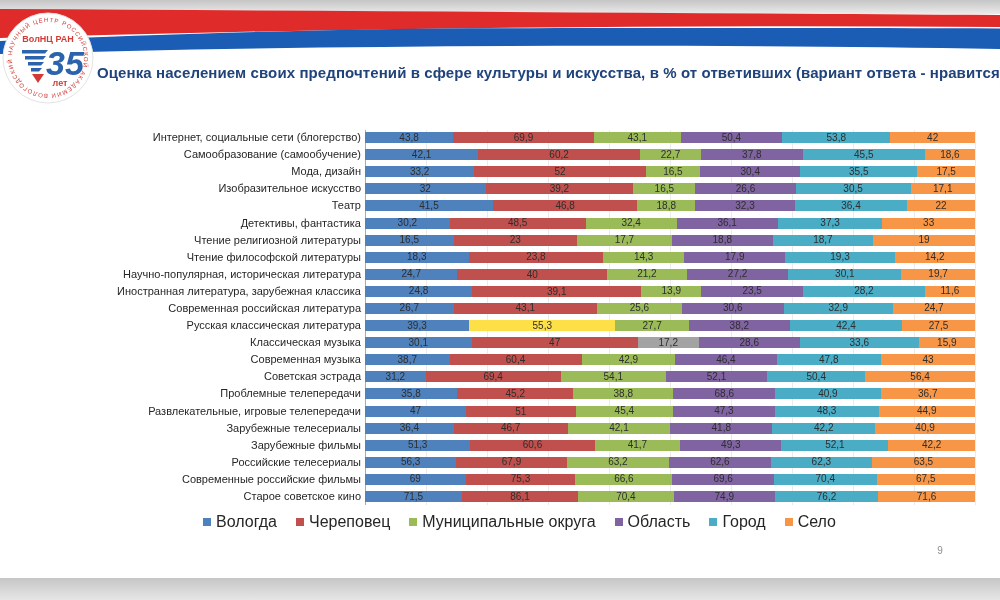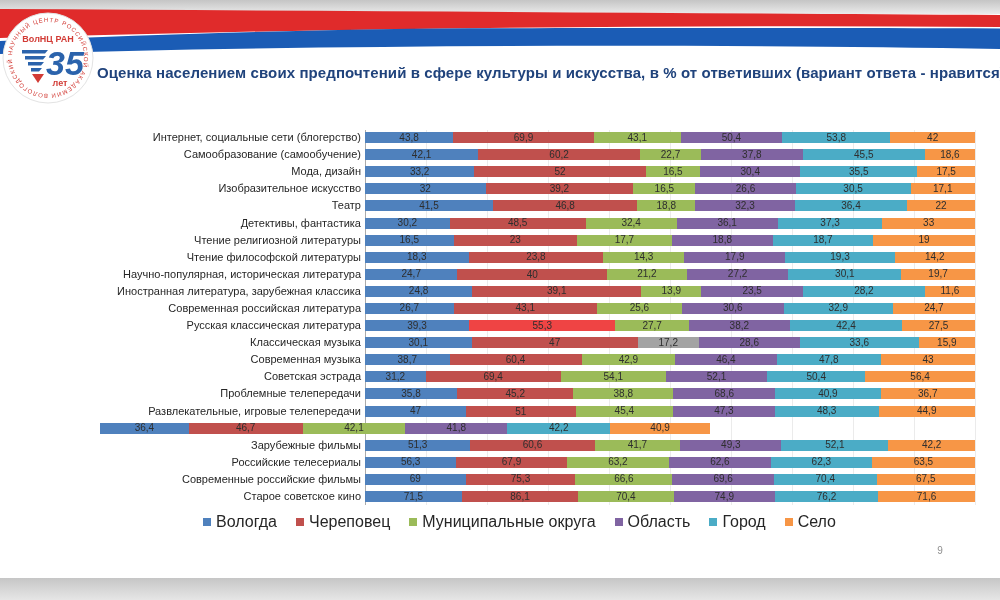--- a/index.html
+++ b/index.html
@@ -294,21 +294,21 @@
               <span class="seg-label">19,7</span>
             </div>
           </div>
         </div>
         <div class="chart-row">
           <div class="cat-label">Иностранная литература, зарубежная классика</div>
           <div class="bar-track">
             <div class="bar-seg" style="width: 17.5762%; background: rgb(79, 129, 189);">
               <span class="seg-label">24,8</span>
             </div>
-            <div class="bar-seg" style="width: 27.7108%; background: rgb(192, 80, 77);">
+            <div class="bar-seg" style="width: 27.7108%; background: rgb(192, 80, 77); align-items: flex-end;">
               <span class="seg-label">39,1</span>
             </div>
             <div class="bar-seg" style="width: 9.85117%; background: rgb(155, 187, 89);">
               <span class="seg-label">13,9</span>
             </div>
             <div class="bar-seg" style="width: 16.6549%; background: rgb(128, 100, 162);">
               <span class="seg-label">23,5</span>
             </div>
             <div class="bar-seg" style="width: 19.9858%; background: rgb(75, 172, 198);">
               <span class="seg-label">28,2</span>
@@ -340,21 +340,21 @@
               <span class="seg-label">24,7</span>
             </div>
           </div>
         </div>
         <div class="chart-row">
           <div class="cat-label">Русская классическая литература</div>
           <div class="bar-track">
             <div class="bar-seg" style="width: 17.0573%; background: rgb(79, 129, 189);">
               <span class="seg-label">39,3</span>
             </div>
-            <div class="bar-seg" style="width: 24.0017%; background: #ef4444;">
+            <div class="bar-seg" style="width: 24.0017%; background: #fde047;">
               <span class="seg-label">55,3</span>
             </div>
             <div class="bar-seg" style="width: 12.0226%; background: rgb(155, 187, 89);">
               <span class="seg-label">27,7</span>
             </div>
             <div class="bar-seg" style="width: 16.5799%; background: rgb(128, 100, 162);">
               <span class="seg-label">38,2</span>
             </div>
             <div class="bar-seg" style="width: 18.4028%; background: rgb(75, 172, 198);">
               <span class="seg-label">42,4</span>
@@ -473,20 +473,21 @@
             </div>
             <div class="bar-seg" style="width: 17.013%; background: rgb(75, 172, 198);">
               <span class="seg-label">48,3</span>
             </div>
             <div class="bar-seg" style="width: 15.8154%; background: rgb(247, 150, 70);">
               <span class="seg-label">44,9</span>
             </div>
           </div>
         </div>
         <div class="chart-row">
+          <div class="cat-label">Зарубежные телесериалы</div>
           <div class="bar-track">
             <div class="bar-seg" style="width: 14.5542%; background: rgb(79, 129, 189);">
               <span class="seg-label">36,4</span>
             </div>
             <div class="bar-seg" style="width: 18.6725%; background: rgb(192, 80, 77);">
               <span class="seg-label">46,7</span>
             </div>
             <div class="bar-seg" style="width: 16.8333%; background: rgb(155, 187, 89);">
               <span class="seg-label">42,1</span>
             </div>

